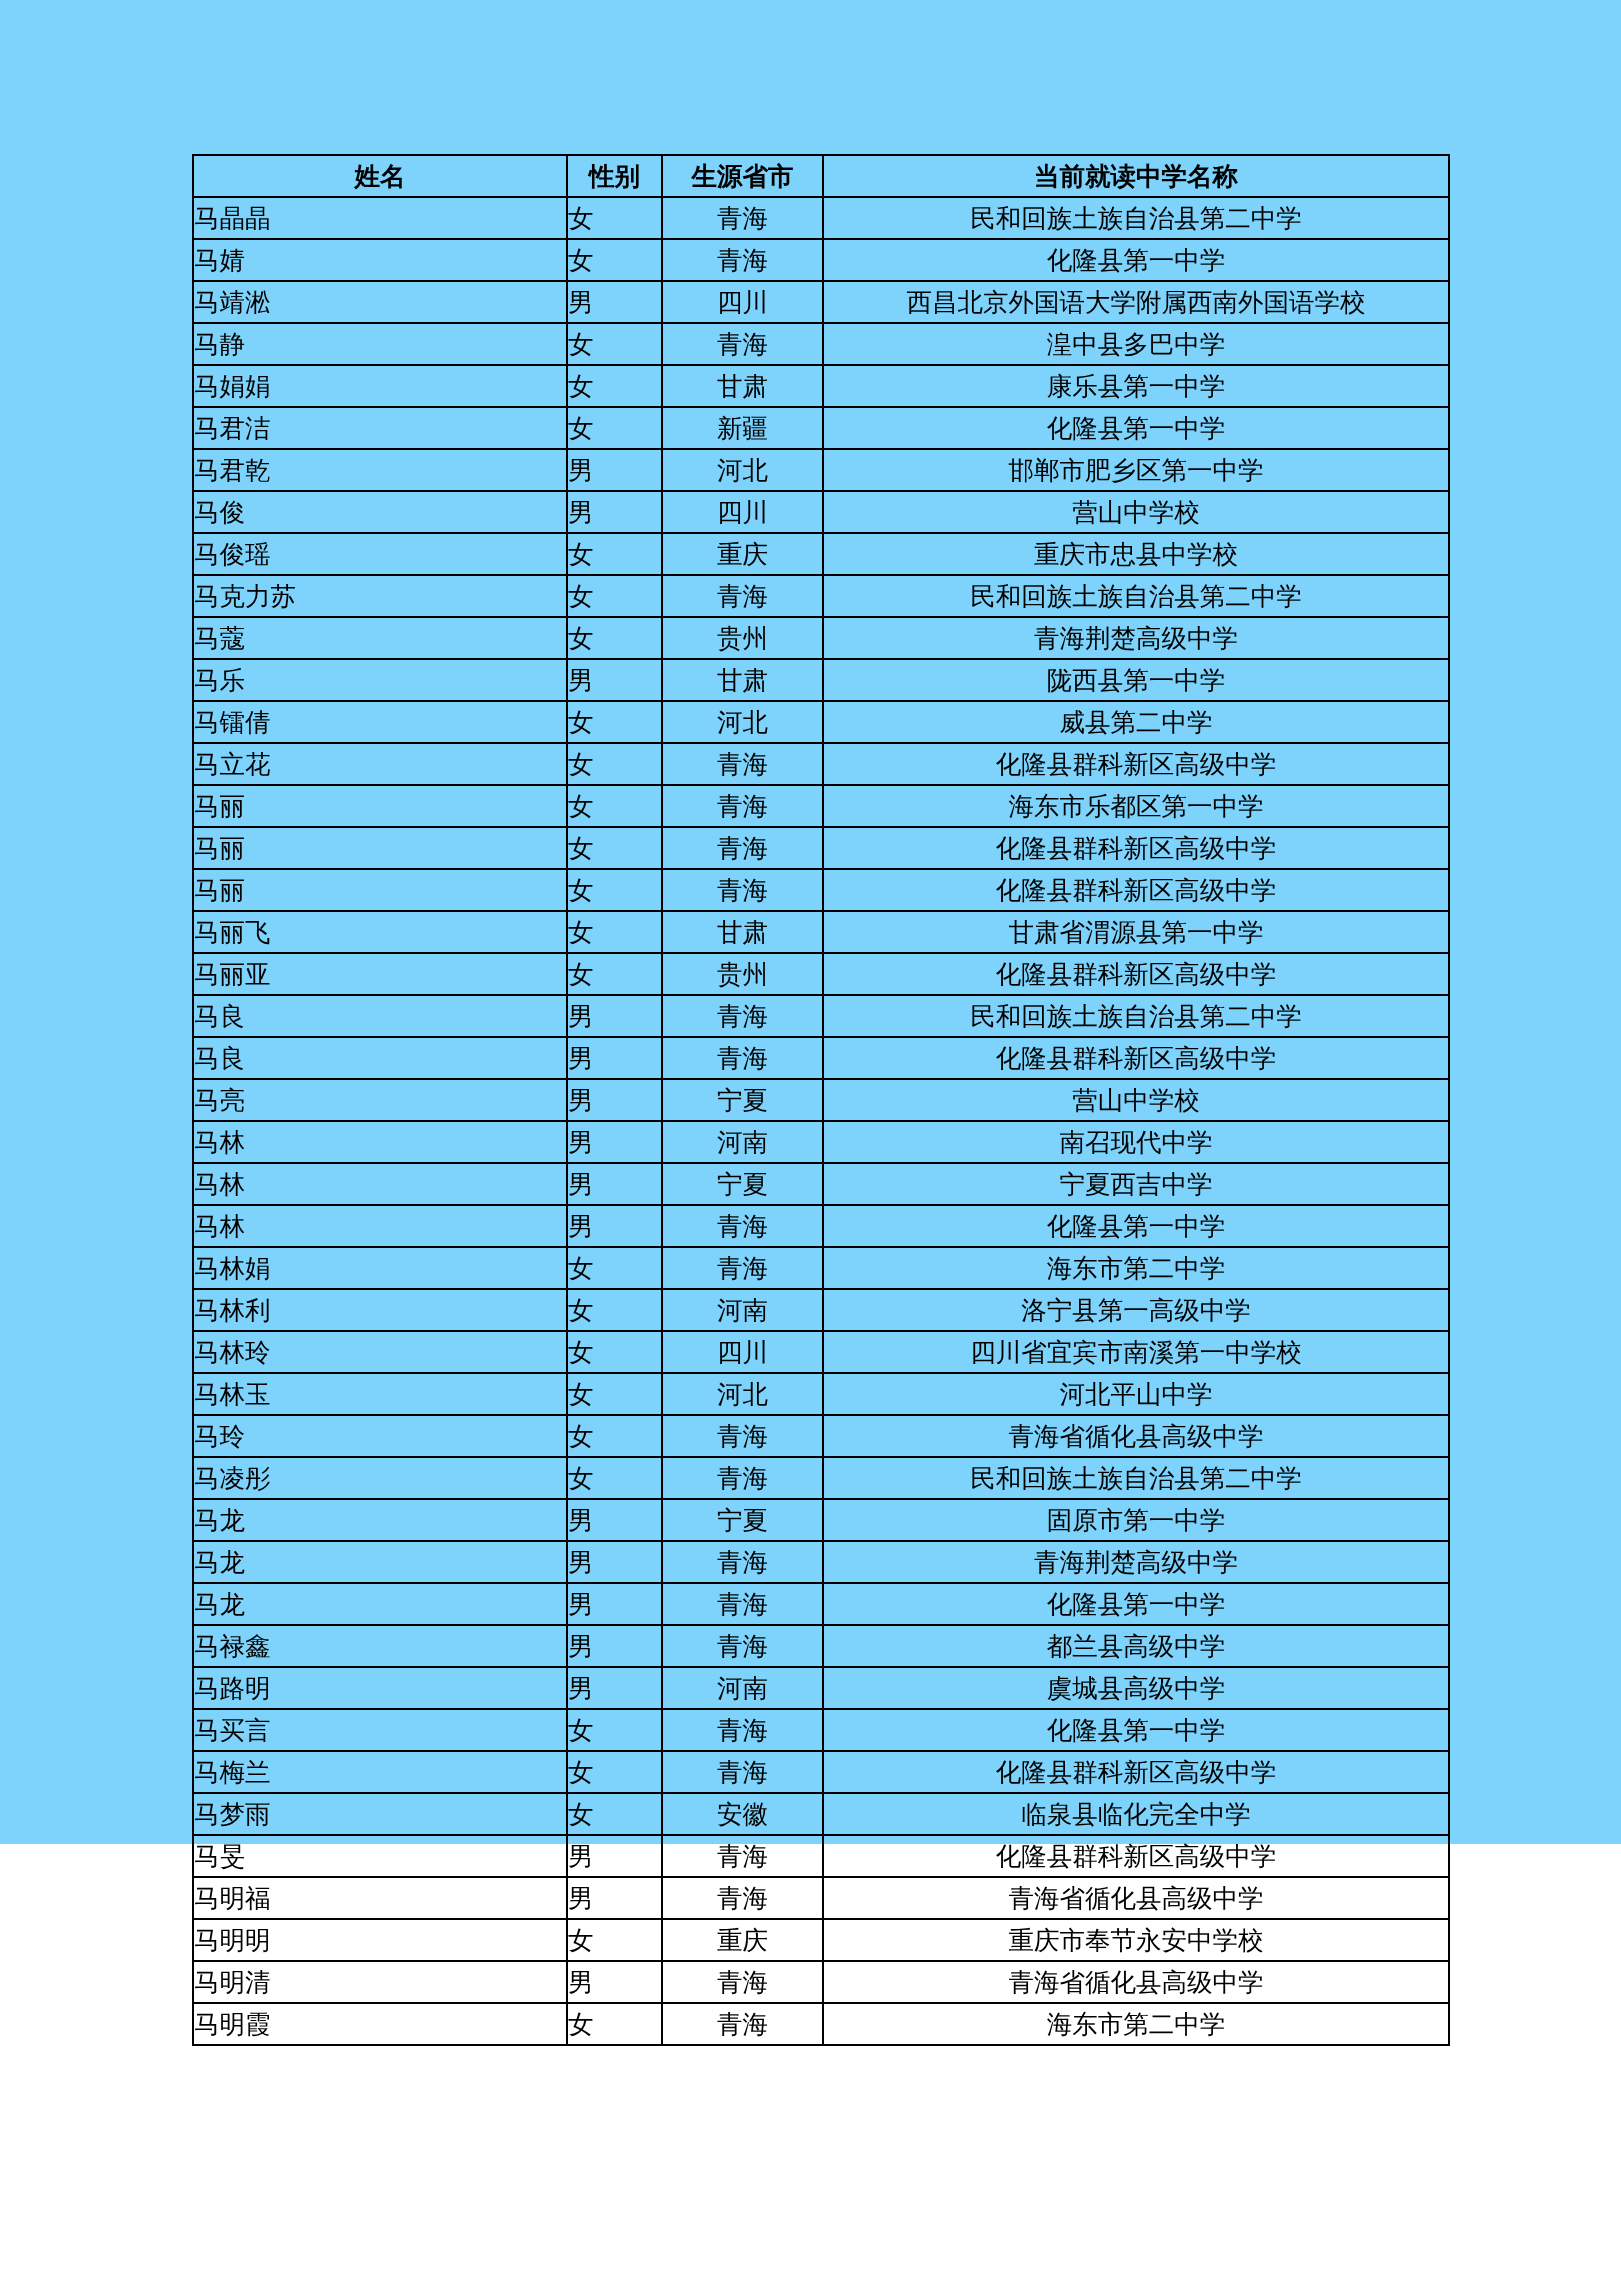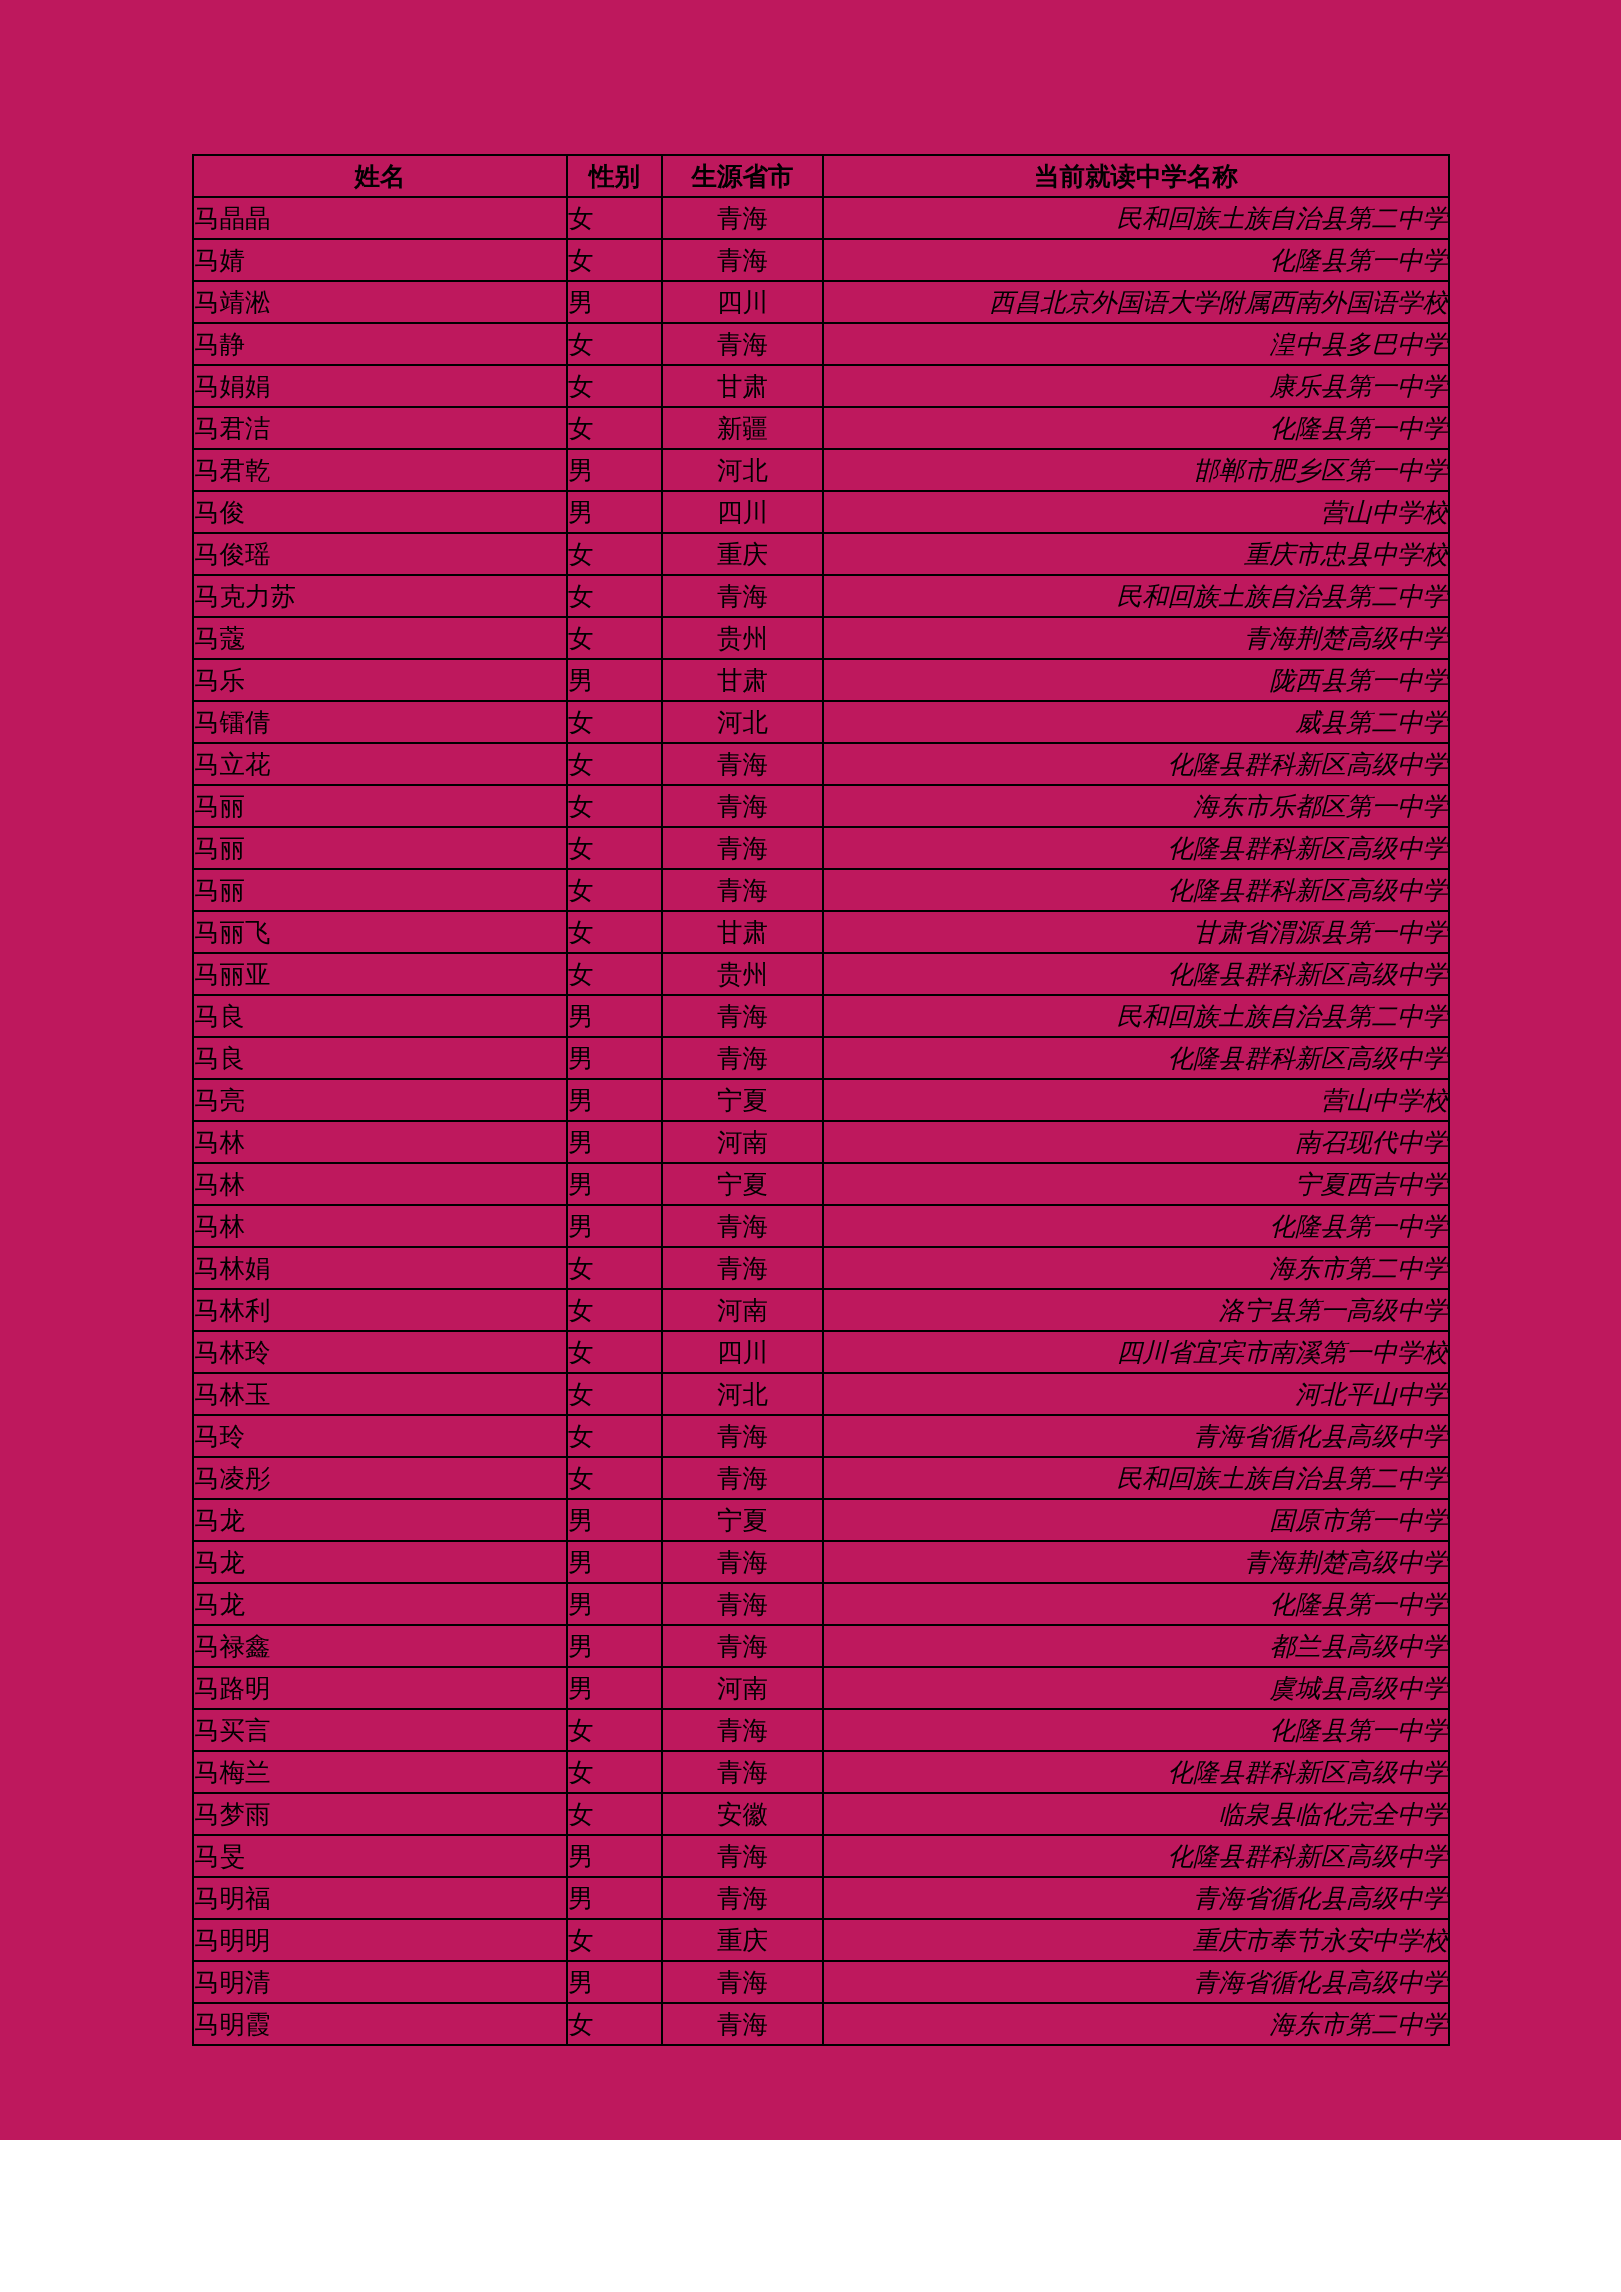--- a/index.html
+++ b/index.html
@@ -10,22 +10,22 @@
     body {
       width: 1621px;
       height: 2293px;
       position: relative;
       font-family: "DejaVu Sans", "Liberation Sans", sans-serif;
       color: #000;
     }
     .page {
       position: absolute;
       left: 0; top: 0;
-      width: 1621px; height: 2140px;
-      background: #be185d;
+      width: 1621px; height: 1844px;
+      background: #7dd3fc;
     }
     table.roster {
       position: absolute;
       left: 192px;
       top: 154px;
       width: 1257px;
       border-collapse: collapse;
       table-layout: fixed;
     }
     table.roster th, table.roster td {
@@ -41,21 +41,21 @@
       font-weight: bold;
       text-align: center;
       height: 40px;
     }
     table.roster td {
       font-weight: normal;
     }
     td.c-name { padding-left: 15.7px; text-align: left; margin-top: 18px; }
     td.c-gender { padding-left: 19.6px; text-align: left; }
     td.c-prov { padding-left: 15.7px; text-align: center; }
-    td.c-school { padding-left: 15.7px; text-align: right; font-style: italic; }
+    td.c-school { padding-left: 15.7px; text-align: center; }
     col.w-name { width: 374px; }
     col.w-gender { width: 95px; }
     col.w-prov { width: 161px; }
     col.w-school { width: 626px; }
   </style>
 </head>
 <body>
 
 <div class="page">
   <table class="roster">

